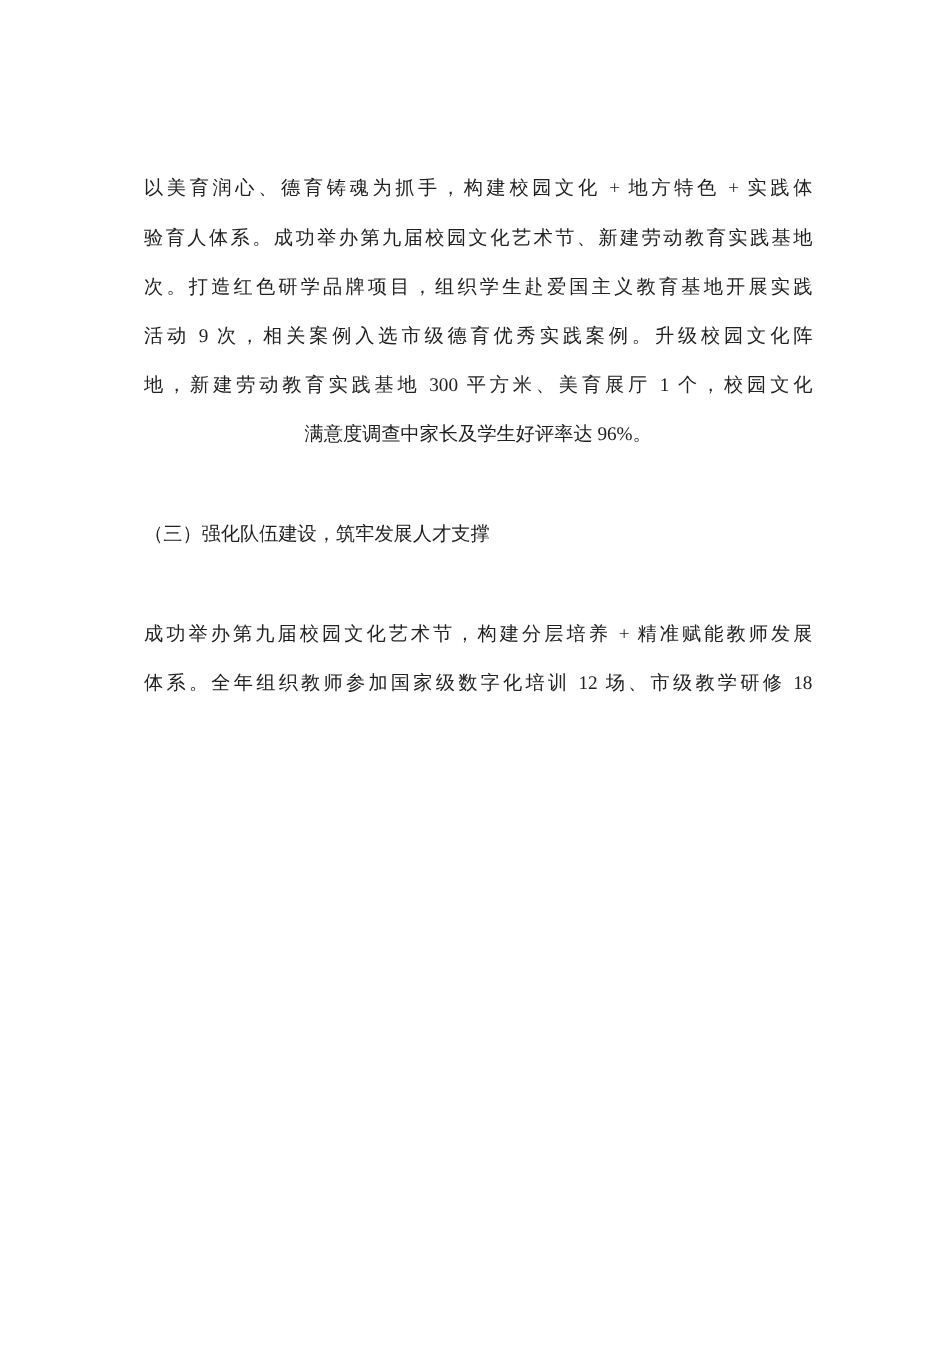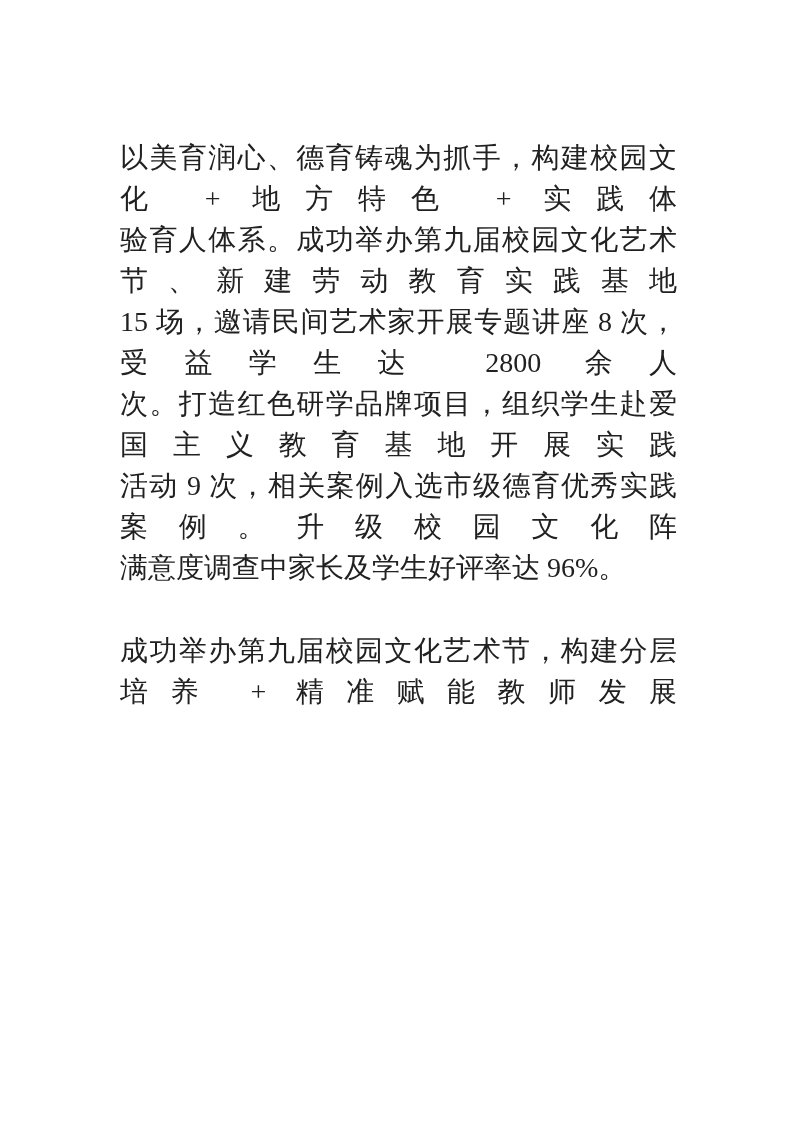--- a/index.html
+++ b/index.html
@@ -8,53 +8,58 @@
     background: #ffffff;
   }
   .page {
     position: relative;
     box-sizing: border-box;
     width: 793px;
     height: 1122px;
     background: #ffffff;
     padding: 137px 116px 0 120px;
     font-family: "Liberation Serif", "DejaVu Serif", serif;
-    font-size: 28px;
+    font-size: 16px;
     line-height: 41px;
     color: #212121;
     overflow: hidden;
   }
   .block {
     margin: 0 0 42px 0;
   }
   .ln {
     min-height: 41px;
+    text-align: center;
   }
   
   .just {
     text-align: justify;
     text-align-last: justify;
   }
   .heading {
     text-align: left;
   }
 </style>
 </head>
 <body>
 
 <div class="page">
 
   <div class="block">
     <div class="ln just">以美育润心、德育铸魂为抓手，构建校园文化 + 地方特色 + 实践体</div>
     <div class="ln just">验育人体系。成功举办第九届校园文化艺术节、新建劳动教育实践基地</div>
-    <div class="ln just">15 场，邀请民间艺术家开展专题讲座 8 次，受益学生达 2800 余人</div>
     <div class="ln just">次。打造红色研学品牌项目，组织学生赴爱国主义教育基地开展实践</div>
     <div class="ln just">活动 9 次，相关案例入选市级德育优秀实践案例。升级校园文化阵</div>
+    <div class="ln just">地，新建劳动教育实践基地 300 平方米、美育展厅 1 个，校园文化</div>
     <div class="ln">满意度调查中家长及学生好评率达 96%。</div>
   </div>
 
+  <div class="block">
+    <div class="ln heading">（三）强化队伍建设，筑牢发展人才支撑</div>
+  </div>
 
   <div class="block">
     <div class="ln just">成功举办第九届校园文化艺术节，构建分层培养 + 精准赋能教师发展</div>
+    <div class="ln just">体系。全年组织教师参加国家级数字化培训 12 场、市级教学研修 18</div>
 
   </div>
 
 </div>
 
 </body></html>

